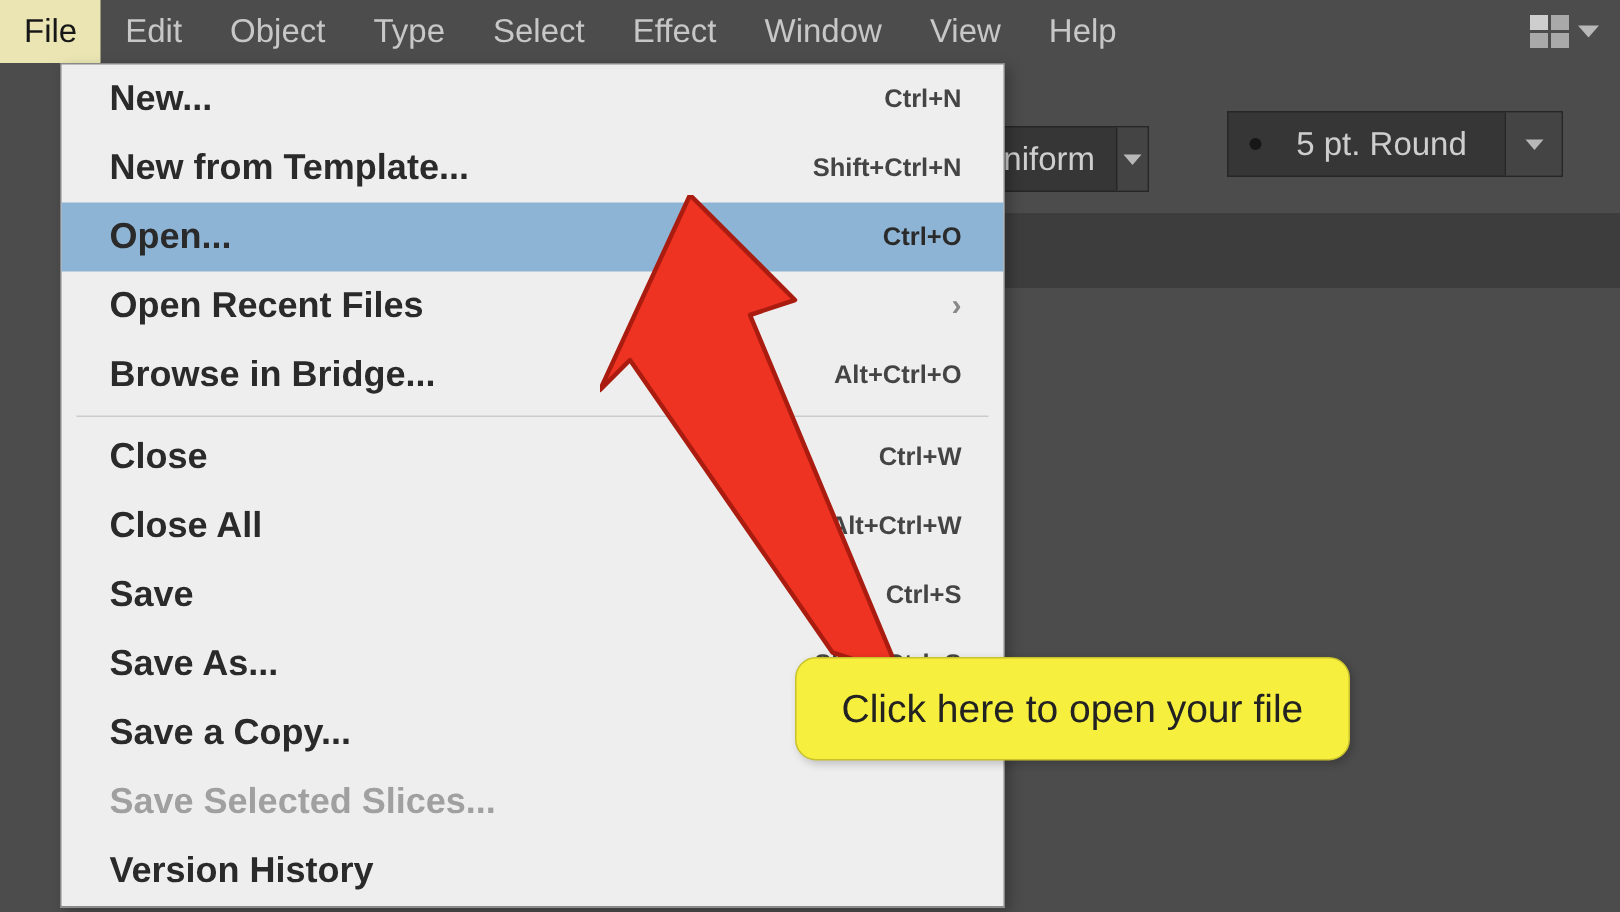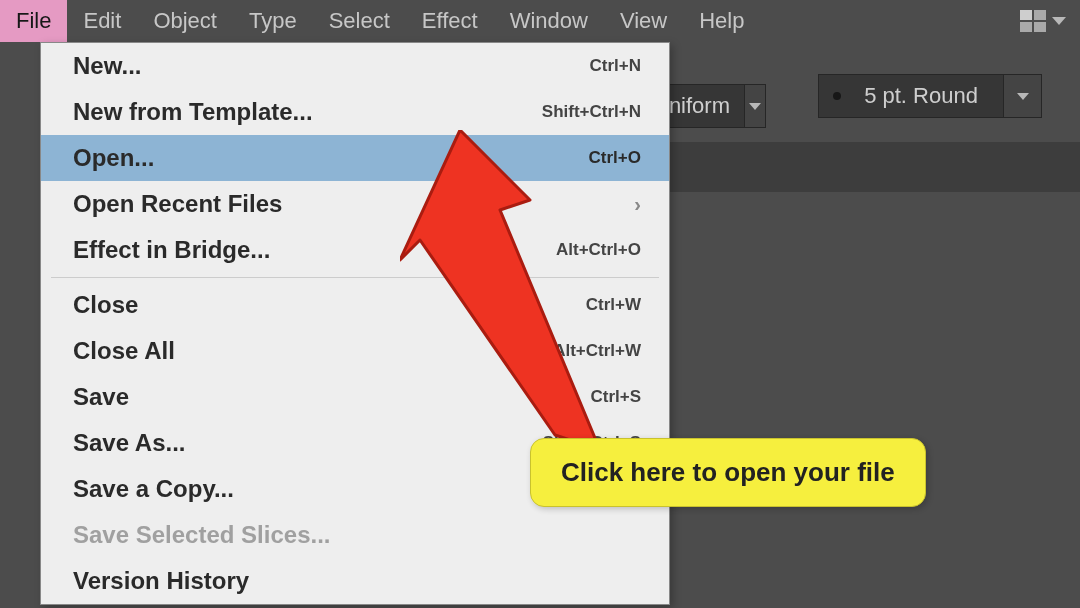--- a/index.html
+++ b/index.html
@@ -21,21 +21,21 @@
       padding-left: 0;
     }
     .menu-item {
       padding: 0 16px;
       height: 100%;
       display: flex;
       align-items: center;
       cursor: pointer;
     }
     .menu-item.active {
-      background: #f9a8d4;
+      background: #fef9c3;
       color: #1a1a1a;
     }
     .menu-spacer { flex: 1; }
     .workspace-icon {
       display: flex;
       align-items: center;
       gap: 6px;
       padding: 0 14px;
     }
     .workspace-grid {
@@ -159,21 +159,20 @@
       top: 438px;
       background: #f6ef3e;
       border: 1px solid #c9c22d;
       border-radius: 14px;
       padding: 18px 30px;
       font-size: 26px;
       color: #222;
       z-index: 20;
       pointer-events: none;
       box-shadow: 2px 2px 6px rgba(0,0,0,0.2);
-      font-weight: bold;
     }
     .dim-overlay {
       position: absolute;
       inset: 0;
       background: rgba(0,0,0,0.08);
       z-index: 5;
       pointer-events: none;
     }
   </style>
 </head>
@@ -236,21 +235,21 @@
     </div>
     <div class="menu-row highlighted">
       <span>Open...</span>
       <span class="shortcut">Ctrl+O</span>
     </div>
     <div class="menu-row">
       <span>Open Recent Files</span>
       <span class="submenu-arrow">›</span>
     </div>
     <div class="menu-row">
-      <span>Effect in Bridge...</span>
+      <span>Browse in Bridge...</span>
       <span class="shortcut">Alt+Ctrl+O</span>
     </div>
     <div class="menu-separator"></div>
     <div class="menu-row">
       <span>Close</span>
       <span class="shortcut">Ctrl+W</span>
     </div>
     <div class="menu-row">
       <span>Close All</span>
       <span class="shortcut">Alt+Ctrl+W</span>

